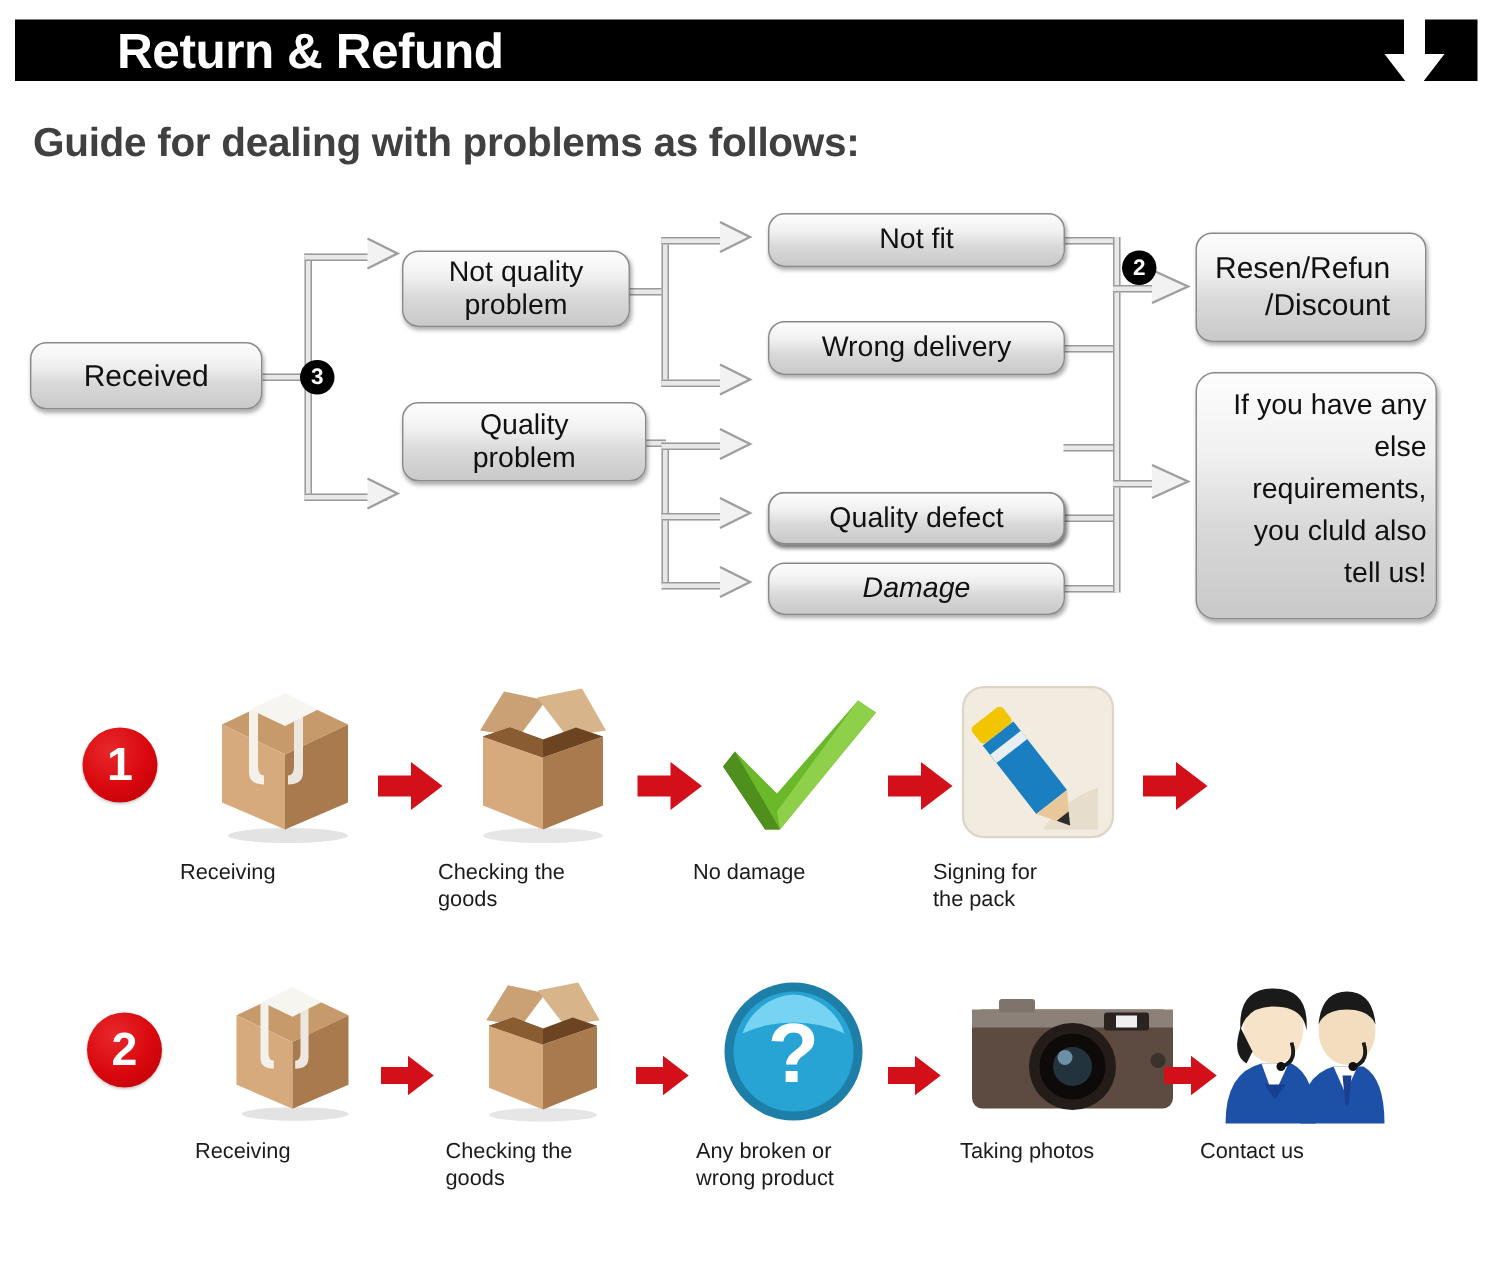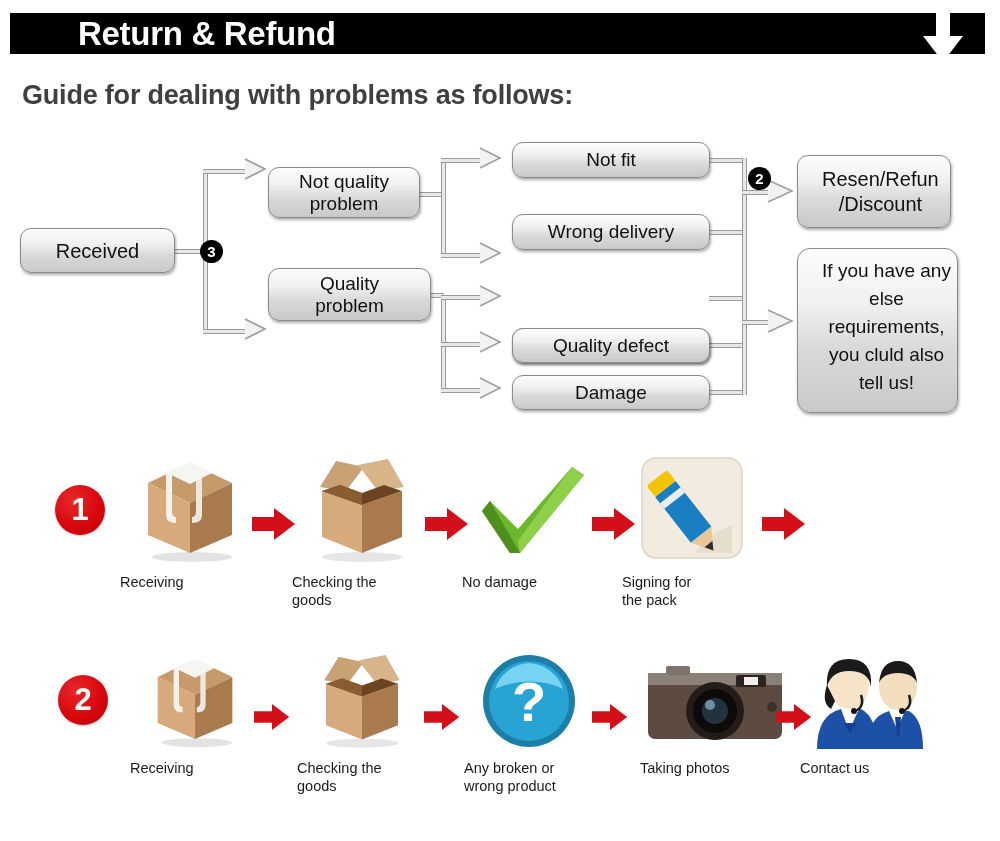--- a/index.html
+++ b/index.html
@@ -42,21 +42,21 @@
     background:linear-gradient(to bottom,#fdfdfd 0%,#f0f0f0 34%,#d9d9d9 62%,#c9c9c9 100%);
     box-shadow:1px 2px 3px rgba(0,0,0,0.33);
     display:flex;align-items:center;justify-content:center;
     text-align:center;
     color:#111;
     font-size:19px;
     line-height:22px;
     box-sizing:border-box;
     padding:2px 6px;
   }
-  .fbox.left-al{justify-content:flex-start;text-align:center;padding-left:24px;}
+  .fbox.left-al{justify-content:flex-start;text-align:right;padding-left:12px;}
   .marker{
     position:absolute;
     width:23px;height:23px;border-radius:50%;
     background:#000;color:#fff;
     font-size:15px;font-weight:bold;
     display:flex;align-items:center;justify-content:center;
     line-height:1;
     z-index:6;
   }
   .conn{position:absolute;background:#c0c0c0;}
@@ -178,21 +178,21 @@
     <div class="fbox" style="left:268px;top:37px;width:152px;height:51px;white-space:pre-line;">Not quality
 problem</div>
 
     <div class="fbox" style="left:268px;top:138px;width:163px;height:53px;white-space:pre-line;">Quality
 problem</div>
 
     <div class="fbox" style="left:512px;top:84px;width:198px;height:36px;">Wrong delivery</div>
     <div class="fbox" style="left:512px;top:12px;width:198px;height:36px;">Not fit</div>
     <div class="fbox" style="left:512px;top:151px;width:198px;height:35px;margin-top:47px;">Color different</div>
     <div class="fbox" style="left:512px;top:198px;width:198px;height:35px;">Quality defect</div>
-    <div class="fbox" style="left:512px;top:245px;width:198px;height:35px;">Damage</div>
+    <div class="fbox" style="left:512px;top:245px;width:198px;height:35px;font-style:italic;">Damage</div>
 
     <div class="marker" style="left:748px;top:37px;">2</div>
 
     <div class="fbox left-al" style="left:797px;top:25px;width:154px;height:73px;white-space:pre-line;font-size:20px;line-height:25px;">Resen/Refun
 /Discount</div>
 
     <div class="fbox left-al" style="left:797px;top:118px;width:161px;height:165px;font-size:19px;line-height:28px;border-radius:13px;align-items:flex-start;padding-top:8px;">If you have any else requirements, you cluld also tell us!</div>
   </div>
 
   <div class="prow" style="top:455px;height:190px;">

